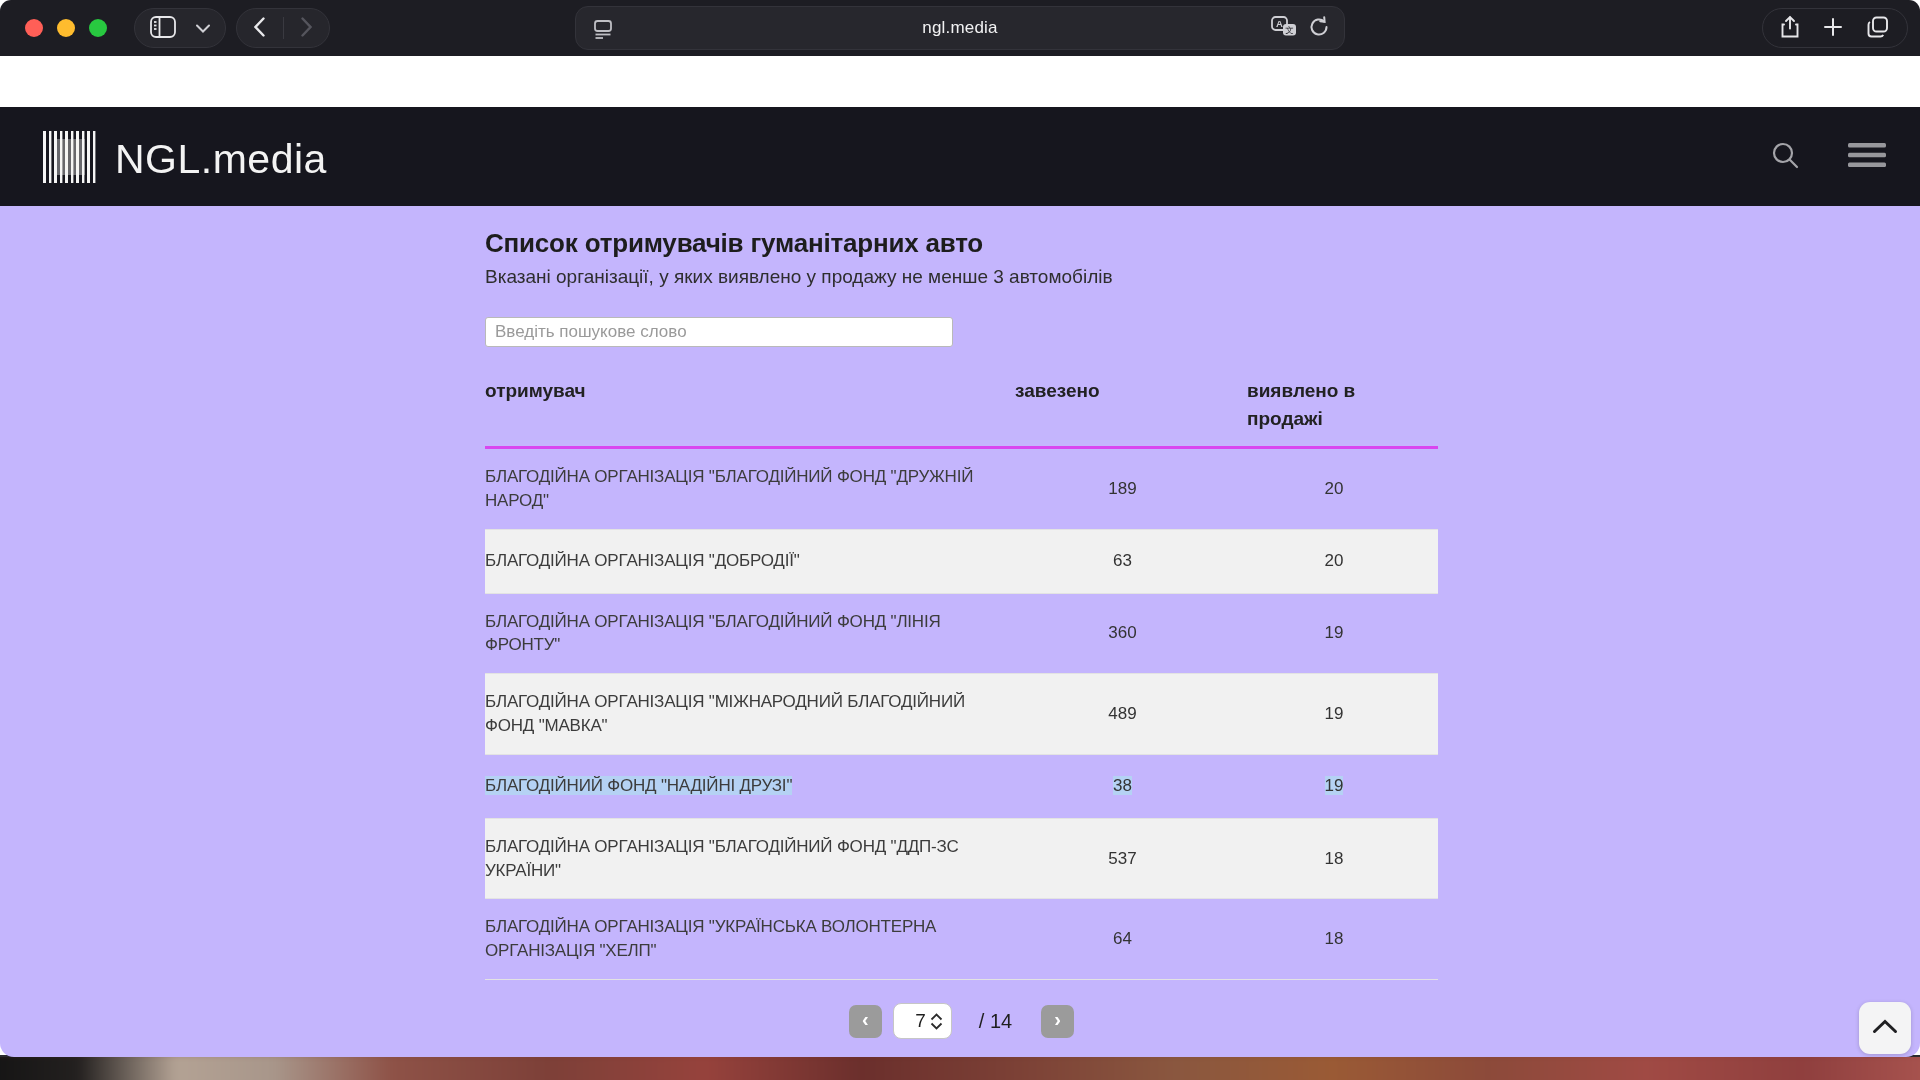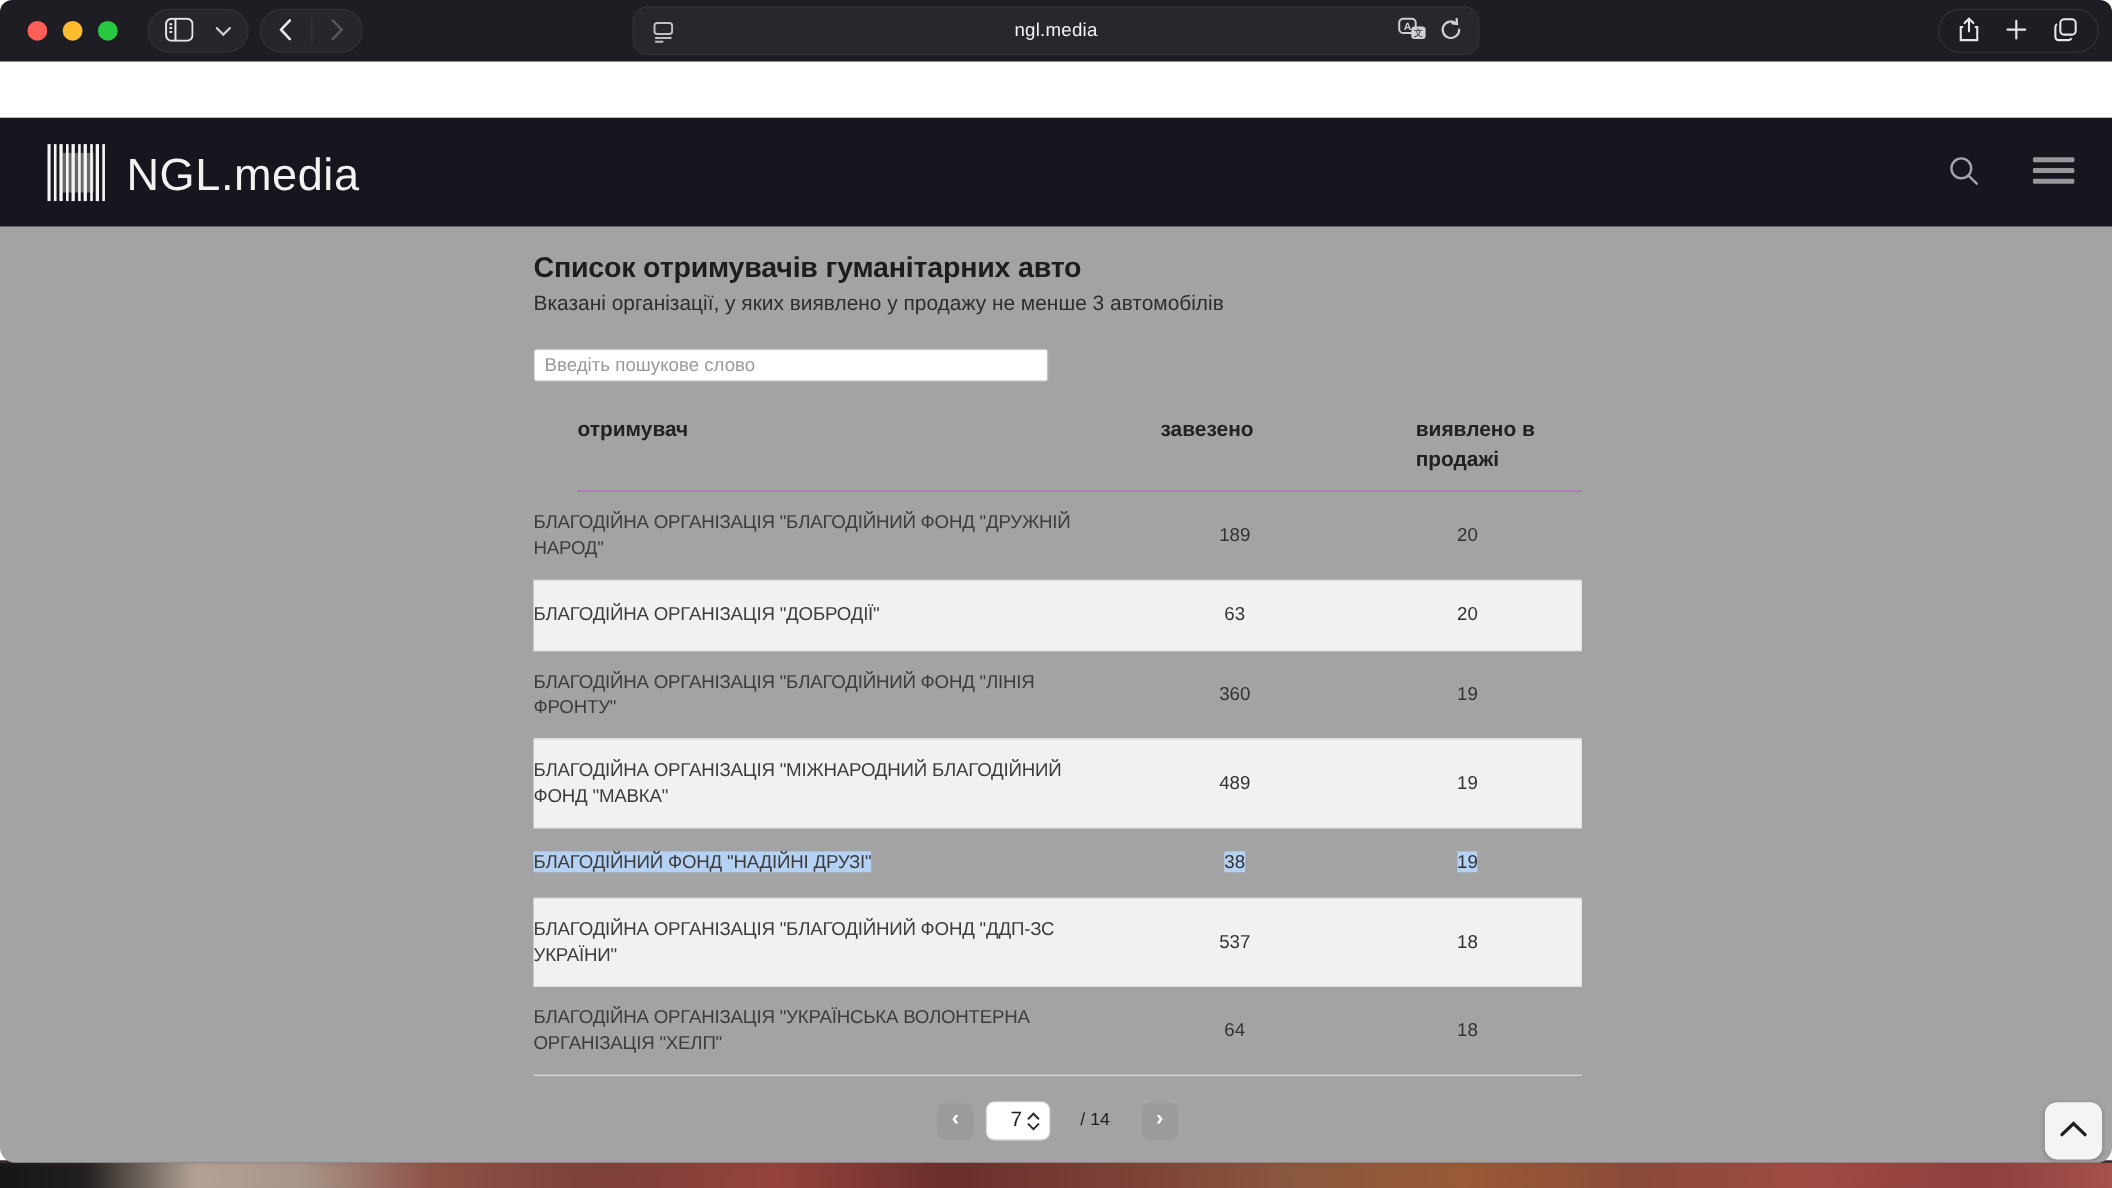--- a/index.html
+++ b/index.html
@@ -25,51 +25,51 @@
   .pill-right { left:1762px; width:146px; background:transparent; }
 
   
   .gap-white { position:absolute; left:0; top:56px; width:1920px; height:51px; background:#ffffff; }
   .siteheader { position:absolute; left:0; top:107px; width:1920px; height:99px; background:#16161e; z-index:4; }
   .logo { position:absolute; left:43px; top:24px; display:flex; align-items:center; gap:16px; cursor:pointer; }
   .logo-text { color:#f3f3f3; font-size:41px; font-weight:500; letter-spacing:.5px; }
   .sh-icons { position:absolute; right:28px; top:0; height:99px; display:flex; align-items:center; gap:36px; }
 
   
-  .page { position:absolute; left:0; top:206px; width:1920px; height:851px; background:#a3a3a3;
+  .page { position:absolute; left:0; top:206px; width:1920px; height:851px; background:#c4b5fd;
           border-radius:0 0 14px 14px; z-index:3; }
   .container { position:absolute; left:485px; top:0; width:953px; }
   .page-title { margin-top:22px; font-size:26px; font-weight:700; color:#1d1d1d; letter-spacing:-.2px; }
   .page-subtitle { margin-top:7px; font-size:19px; color:#2e2e2e; }
   .searchbox { margin-top:29px; width:468px; height:30px; border:1px solid #b9b9b9; border-radius:3px;
                font-size:17px; color:#333; padding:0 9px; outline:none; font-family:inherit; }
   .searchbox::placeholder { color:#9a9a9a; }
 
   
   .tbl { margin-top:30px; width:953px; }
-  .thead { display:grid; grid-template-columns:530px 215px 208px; border-bottom:1px solid #d946ef;
-           padding-bottom:14px; align-items:start;margin-left:40px; }
+  .thead { display:grid; grid-template-columns:530px 215px 208px; border-bottom:3px solid #d946ef;
+           padding-bottom:14px; align-items:start; }
   .th { font-size:19px; font-weight:700; color:#222; line-height:1.45; }
   .th-wrap { max-width:128px; padding-left:17px; }
   .trow { display:grid; grid-template-columns:530px 215px 208px; align-items:center;
           border-bottom:1px solid #e3e3e3; padding:16px 0; min-height:64px; }
   .trow.alt { background:#f1f1f1; }
   .c-name { font-size:17px; color:#3c3c3c; line-height:1.4; padding-right:30px; letter-spacing:-.2px; }
   .c-num { font-size:17px; color:#333; text-align:center; }
   .trow.sel .c-name span, .trow.sel .c-num span { background:#b5d2f4; }
 
   
   .pager { margin-top:23px; display:flex; align-items:center; justify-content:center; }
   .pgbtn { width:33px; height:33px; background:#9b9b9b; border:none; border-radius:7px; color:#ffffff;
            font-size:20px; font-weight:700; cursor:pointer; display:flex; align-items:center; justify-content:center; padding-bottom:3px; }
   .pg-input-wrap { margin-left:11px; width:59px; height:36px; background:#fff; border:1px solid #c6c6c6;
                    border-radius:8px; display:flex; align-items:center; padding:0 5px 0 8px; }
   .pg-input { width:24px; border:none; outline:none; font-size:19px; color:#1e1e1e; text-align:right; font-family:inherit; background:transparent; }
   .stepper { display:flex; flex-direction:column; gap:1px; margin-left:4px; cursor:pointer; }
-  .pg-total { margin-left:27px; font-size:16px; color:#1f1f1f; }
+  .pg-total { margin-left:27px; font-size:20px; color:#1f1f1f; }
   .pgnext { margin-left:29px; }
   .pg-total b { font-weight:400; }
 
   
   .below-strip { position:absolute; left:0; bottom:0; width:1920px; height:25px; overflow:hidden; z-index:1;
                  border-top:2px solid #2b2b30; background:#6e3531; }
   .below-blur { position:absolute; left:-20px; top:-6px; width:1960px; height:40px; filter:blur(5px);
     background:linear-gradient(90deg,#131313 0%,#23201f 5%,#b3a294 10%,#a8968a 15%,#8e5247 21%,#7d4038 29%,
       #96423c 37%,#6b2f2c 45%,#7c4136 53%,#8a573f 61%,#9a5a35 69%,#8c4a3a 77%,#a04a44 85%,#8f3f3e 93%,#aa5550 100%); }
   .scrolltop { position:absolute; right:9px; bottom:26px; width:52px; height:52px; background:#f4f4f5;

